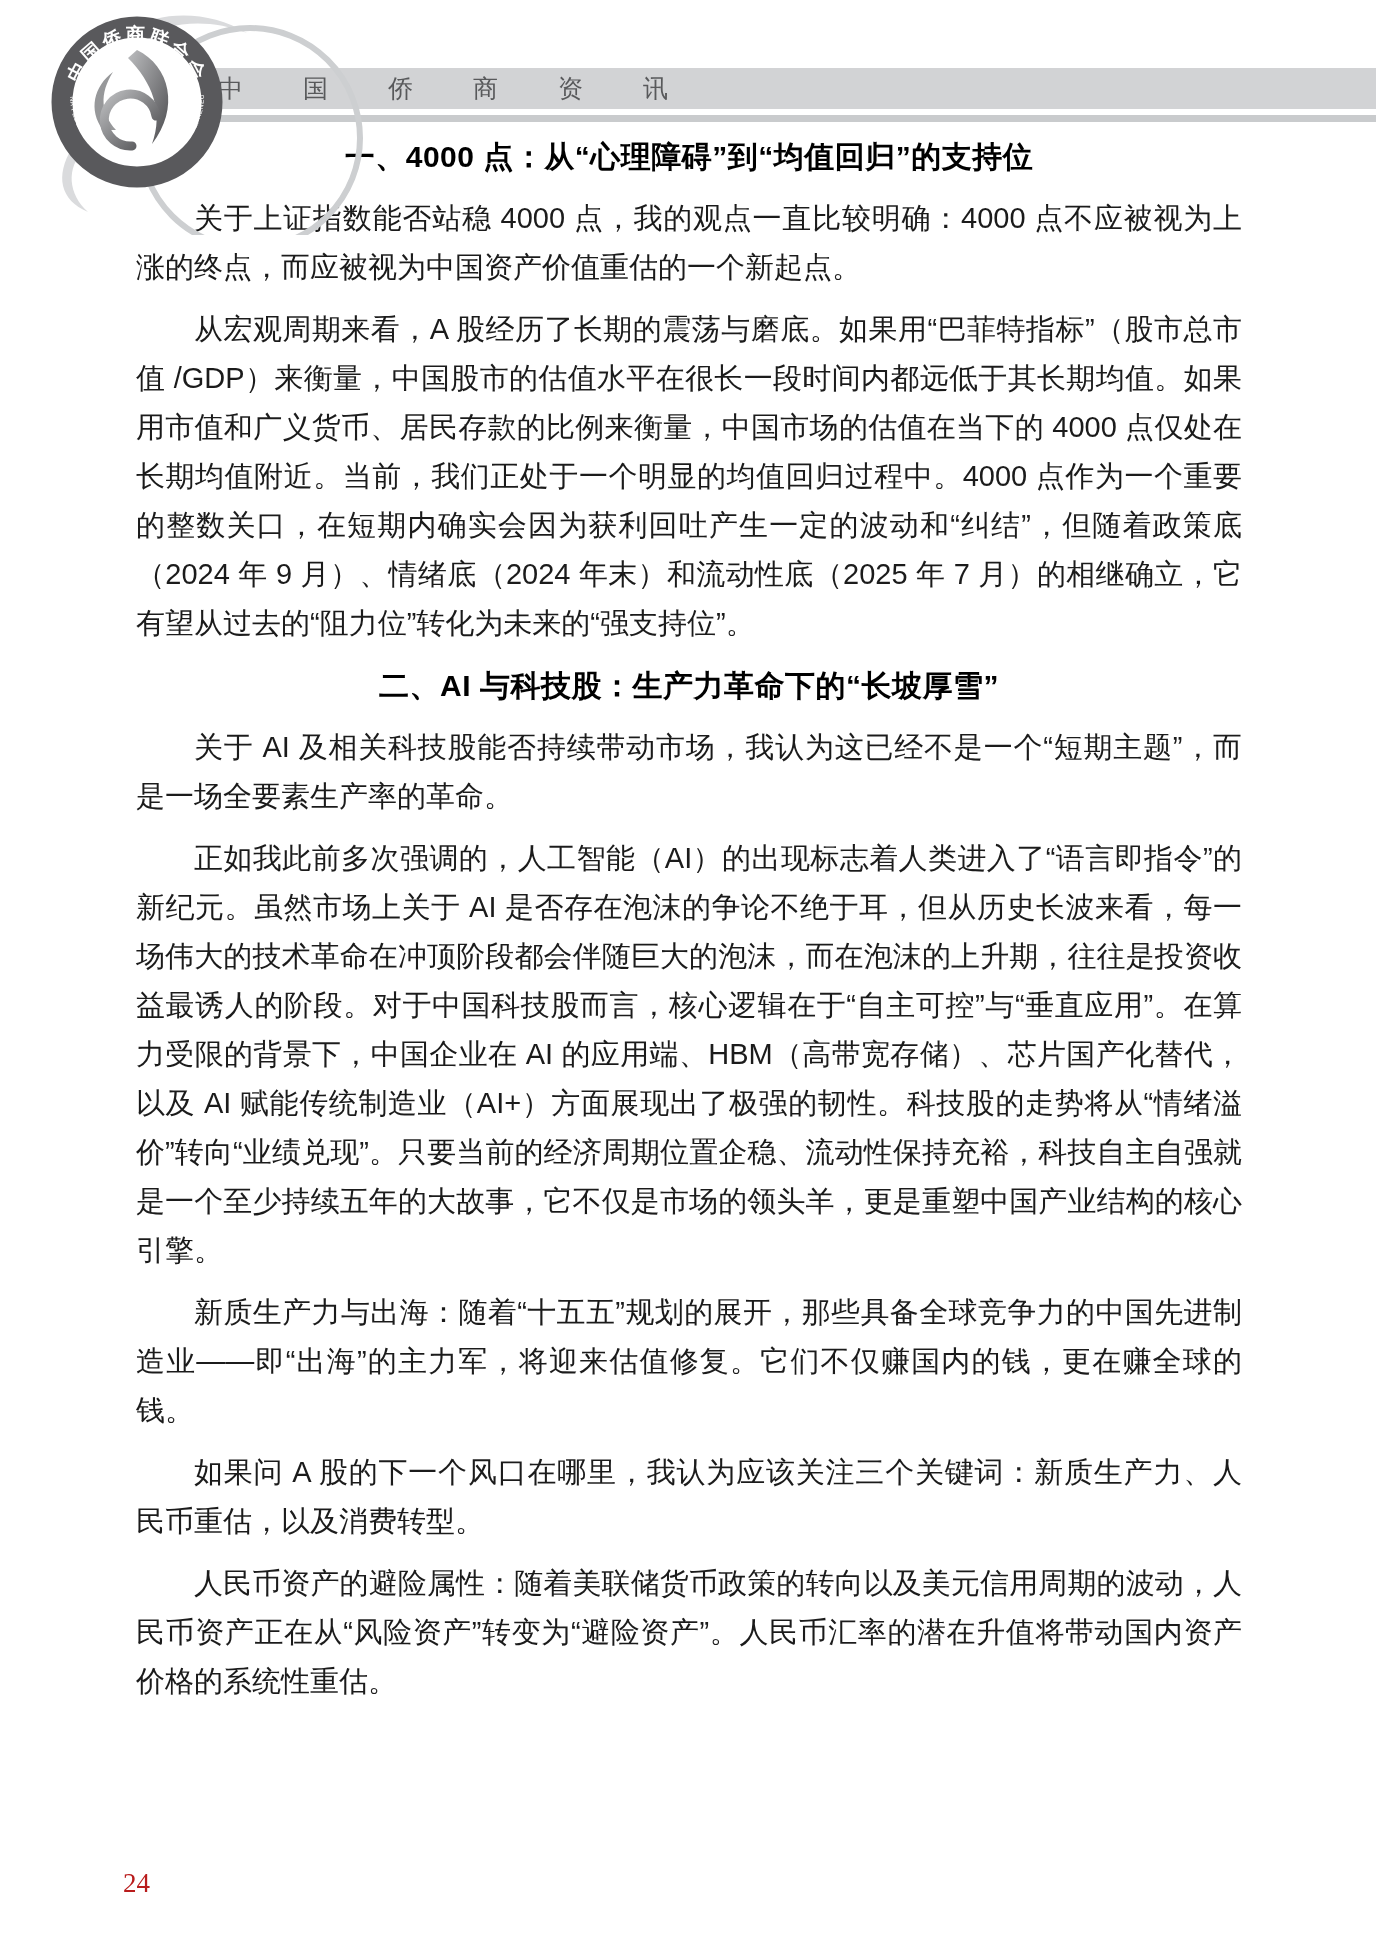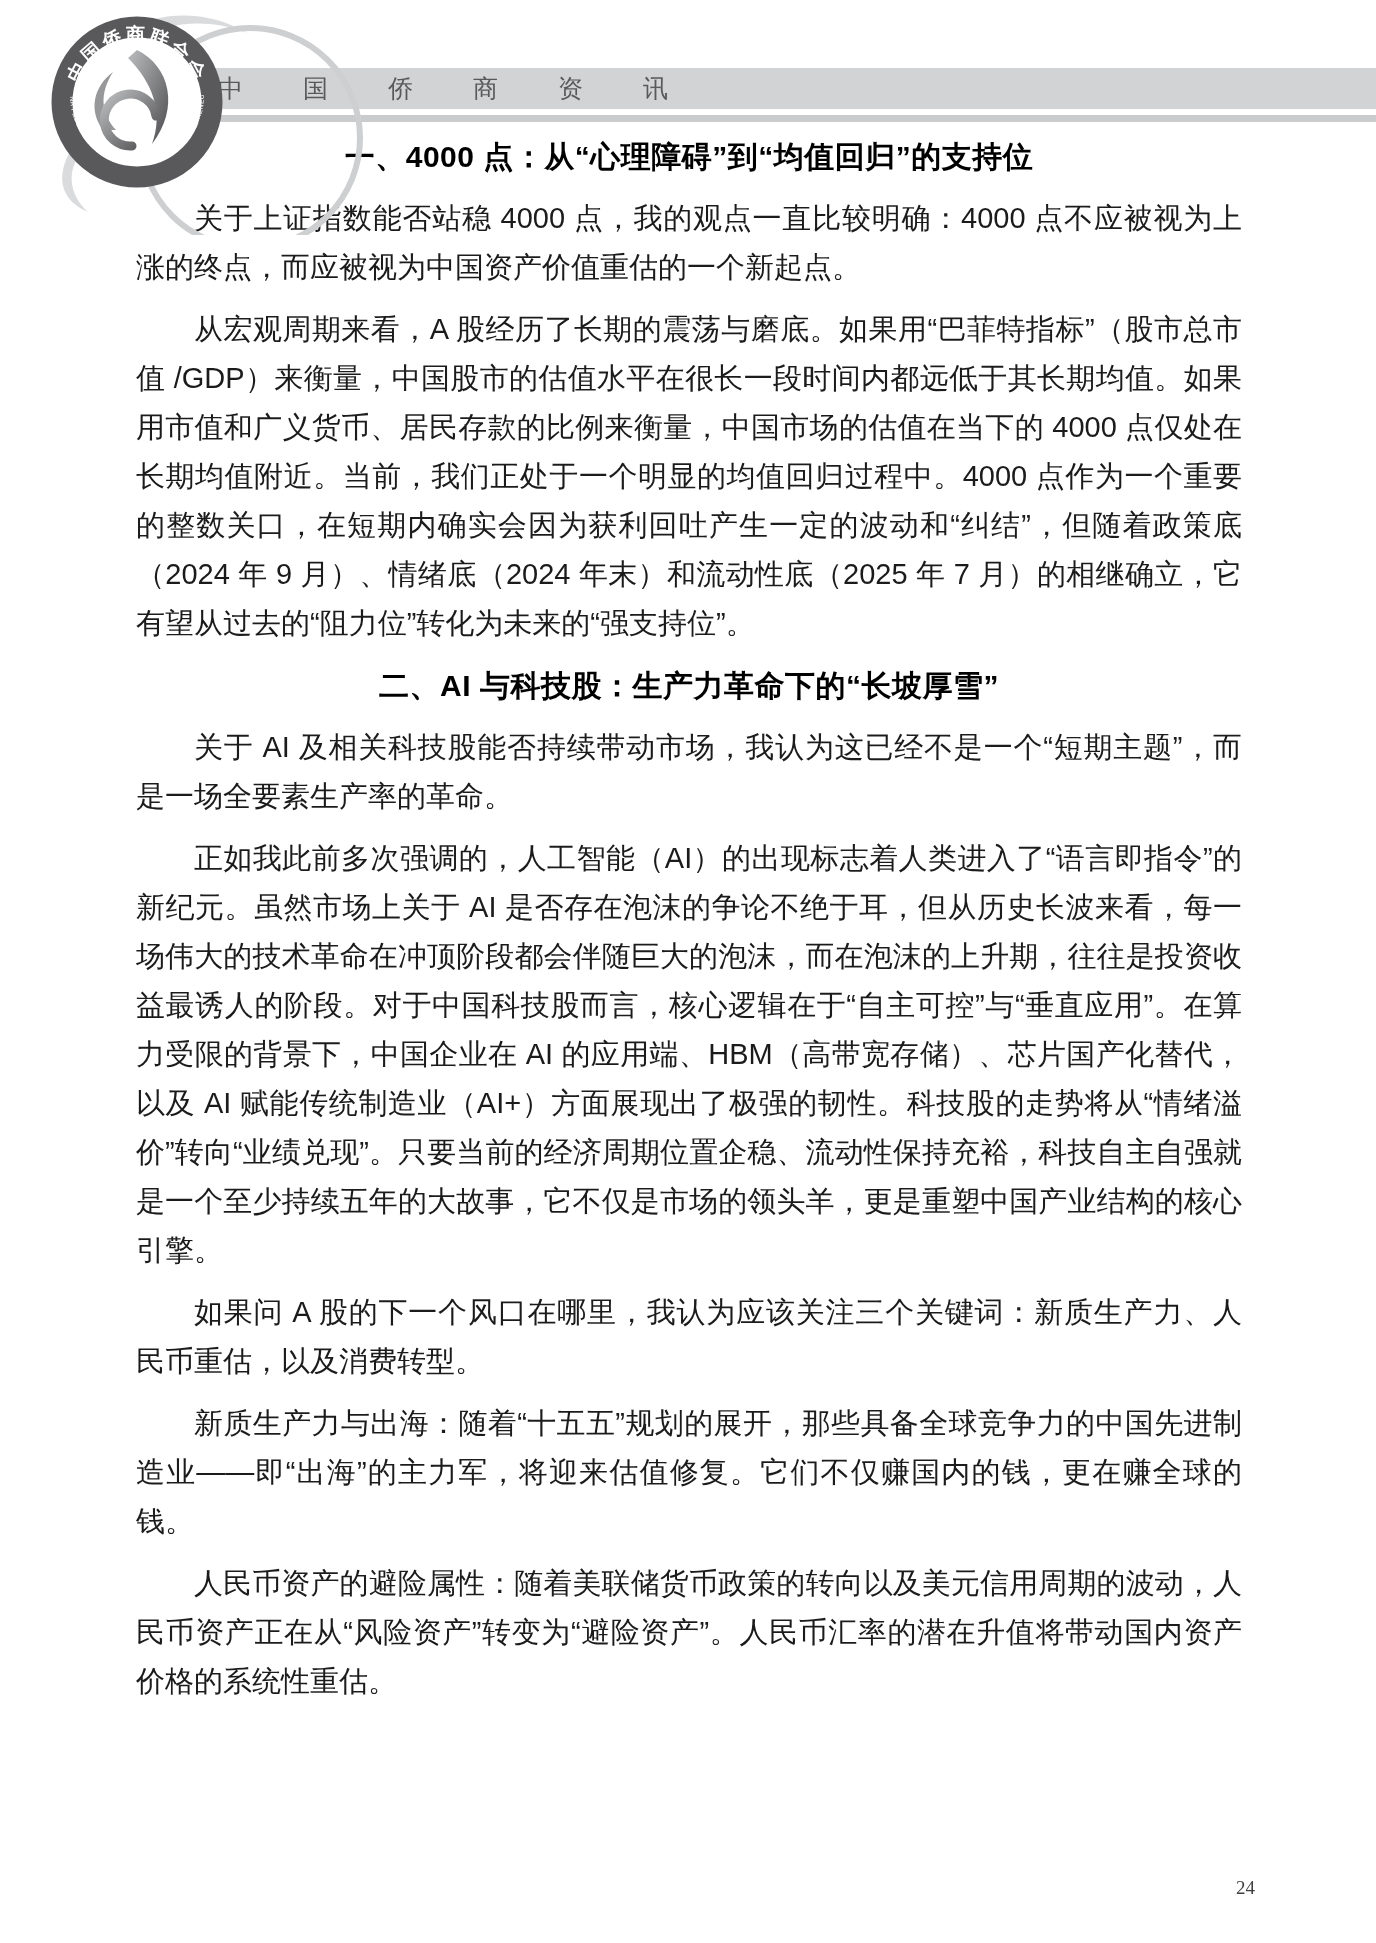--- a/index.html
+++ b/index.html
@@ -29,21 +29,21 @@
   }
   .section-heading{
     font-size:30px;line-height:49px;font-weight:700;color:#000;
     text-align:center;margin:4px 0 4px;letter-spacing:0.5px;
     text-indent:0;
   }
   .para{margin:13px;text-indent:2em;}
   
   .page-number{
     position:absolute;left:123px;width:1132px;bottom:44px;
-    text-align:right;font-size:19px;color:#404040;
+    text-align:left;font-size:27px;color:#b91c1c;
     font-family:"Liberation Serif","DejaVu Serif",serif;
   }
 </style>
 </head>
 <body>
 
 <div class="banner">
   <span class="banner-title">中国侨商资讯</span>
 </div>
 <div class="stripe"></div>
@@ -86,19 +86,19 @@
 <div class="content">
 
   <div class="section-heading">一、4000 点：从“心理障碍”到“均值回归”的支持位</div>
   <p class="para">关于上证指数能否站稳 4000 点，我的观点一直比较明确：4000 点不应被视为上涨的终点，而应被视为中国资产价值重估的一个新起点。</p>
   <p class="para">从宏观周期来看，A 股经历了长期的震荡与磨底。如果用“巴菲特指标”（股市总市值 /GDP）来衡量，中国股市的估值水平在很长一段时间内都远低于其长期均值。如果用市值和广义货币、居民存款的比例来衡量，中国市场的估值在当下的 4000 点仅处在长期均值附近。当前，我们正处于一个明显的均值回归过程中。4000 点作为一个重要的整数关口，在短期内确实会因为获利回吐产生一定的波动和“纠结”，但随着政策底（2024 年 9 月）、情绪底（2024 年末）和流动性底（2025 年 7 月）的相继确立，它有望从过去的“阻力位”转化为未来的“强支持位”。</p>
 
   <div class="section-heading">二、AI 与科技股：生产力革命下的“长坡厚雪”</div>
   <p class="para">关于 AI 及相关科技股能否持续带动市场，我认为这已经不是一个“短期主题”，而是一场全要素生产率的革命。</p>
   <p class="para">正如我此前多次强调的，人工智能（AI）的出现标志着人类进入了“语言即指令”的新纪元。虽然市场上关于 AI 是否存在泡沫的争论不绝于耳，但从历史长波来看，每一场伟大的技术革命在冲顶阶段都会伴随巨大的泡沫，而在泡沫的上升期，往往是投资收益最诱人的阶段。对于中国科技股而言，核心逻辑在于“自主可控”与“垂直应用”。在算力受限的背景下，中国企业在 AI 的应用端、HBM（高带宽存储）、芯片国产化替代，以及 AI 赋能传统制造业（AI+）方面展现出了极强的韧性。科技股的走势将从“情绪溢价”转向“业绩兑现”。只要当前的经济周期位置企稳、流动性保持充裕，科技自主自强就是一个至少持续五年的大故事，它不仅是市场的领头羊，更是重塑中国产业结构的核心引擎。</p>
 
+  <p class="para">新质生产力与出海：随着“十五五”规划的展开，那些具备全球竞争力的中国先进制造业——即“出海”的主力军，将迎来估值修复。它们不仅赚国内的钱，更在赚全球的钱。</p>
   <p class="para">如果问 A 股的下一个风口在哪里，我认为应该关注三个关键词：新质生产力、人民币重估，以及消费转型。</p>
-  <p class="para">新质生产力与出海：随着“十五五”规划的展开，那些具备全球竞争力的中国先进制造业——即“出海”的主力军，将迎来估值修复。它们不仅赚国内的钱，更在赚全球的钱。</p>
   <p class="para">人民币资产的避险属性：随着美联储货币政策的转向以及美元信用周期的波动，人民币资产正在从“风险资产”转变为“避险资产”。人民币汇率的潜在升值将带动国内资产价格的系统性重估。</p>
 
 </div>
 
 <div class="page-number">24</div>
 
 </body></html>

